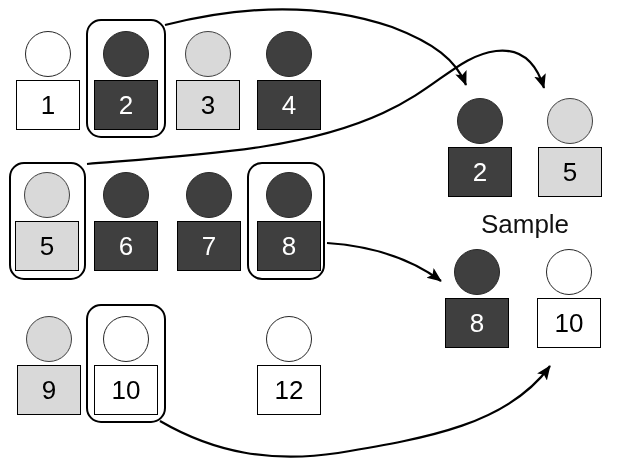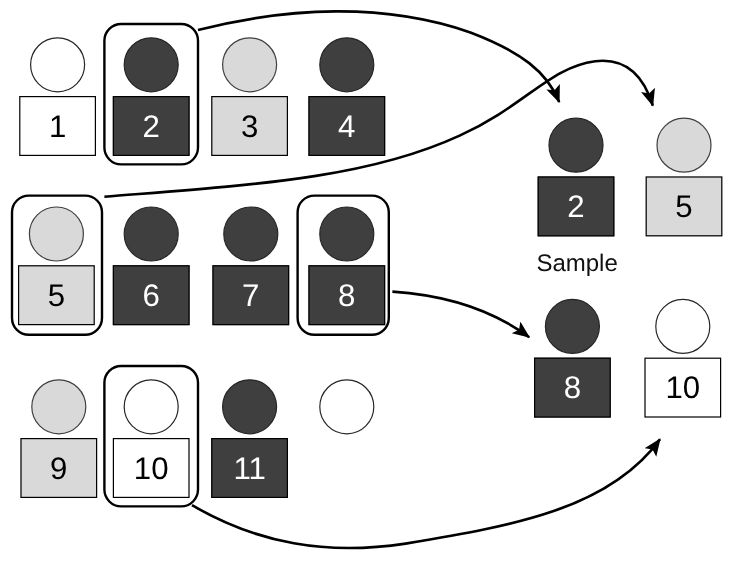--- a/index.html
+++ b/index.html
@@ -45,21 +45,22 @@
 
   .selection-outline {
     position: absolute;
     border: 2px solid #000000;
     border-radius: 15px;
     box-sizing: border-box;
     background: transparent;
   }
   .group-label {
     position: absolute;
-    font-size: 20px;
+    text-align: center;
+    font-size: 26px;
     color: #111111;
   }
   svg.arrow-layer {
     position: absolute;
     left: 0; top: 0;
     width: 618px; height: 476px;
     pointer-events: none;
   }
   svg.arrow-layer path.arrow {
     fill: none;
@@ -112,26 +113,23 @@
   </div>
 
   <div class="figure" style="left:17px; top:316px;" data-shade="light">
     <div class="circle"></div>
     <div class="square">9</div>
   </div>
   <div class="figure" style="left:94px; top:316px;" data-shade="white">
     <div class="circle"></div>
     <div class="square">10</div>
   </div>
-  <div class="figure" style="left:176px; top:316px;" data-shade="dark">
-    <div class="circle"></div>
-    <div class="square">11</div>
-  </div>
   <div class="figure" style="left:257px; top:316px;" data-shade="white">
     <div class="circle"></div>
+    <div class="square">12</div>
   </div>
 
   <div class="figure" style="left:448px; top:98px;" data-shade="dark">
     <div class="circle"></div>
     <div class="square">2</div>
   </div>
   <div class="figure" style="left:538px; top:98px;" data-shade="light">
     <div class="circle"></div>
     <div class="square">5</div>
   </div>

